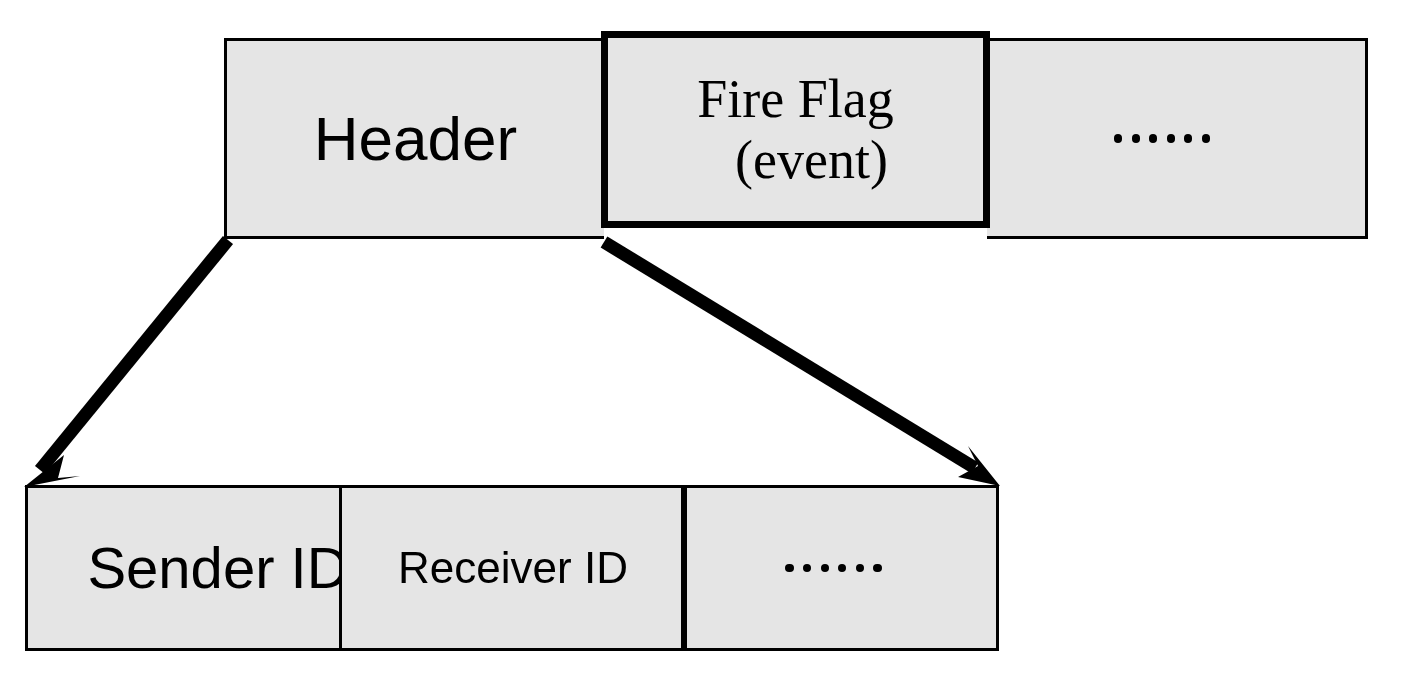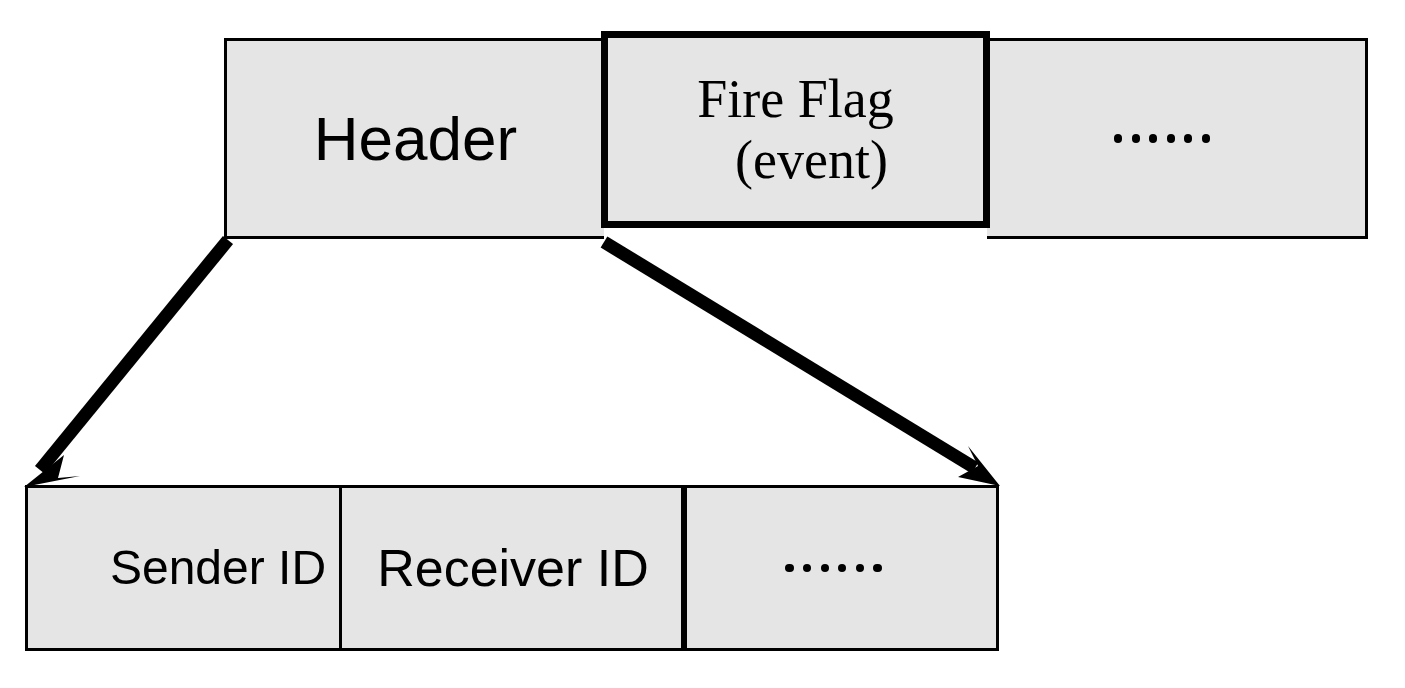--- a/index.html
+++ b/index.html
@@ -77,27 +77,27 @@
   
   .pay-cell {
     border: 3px solid #000000;
     height: 166px;
     top: 485px;
   }
   #pay-sender-cell {
     left: 25px;
     width: 383px;
     border-right-width: 0;
-    font-size: 48px;
+    font-size: 58px;
   }
   #pay-receiver-cell {
     left: 339px;
     width: 345px;
     border-right-width: 0;
-    font-size: 52px;
+    font-size: 44px;
   }
   #pay-ellipsis-cell {
     left: 681px;
     width: 318px;
     border-left-width: 6px;
     font-size: 54px;
   }
 
   
   .dots {

